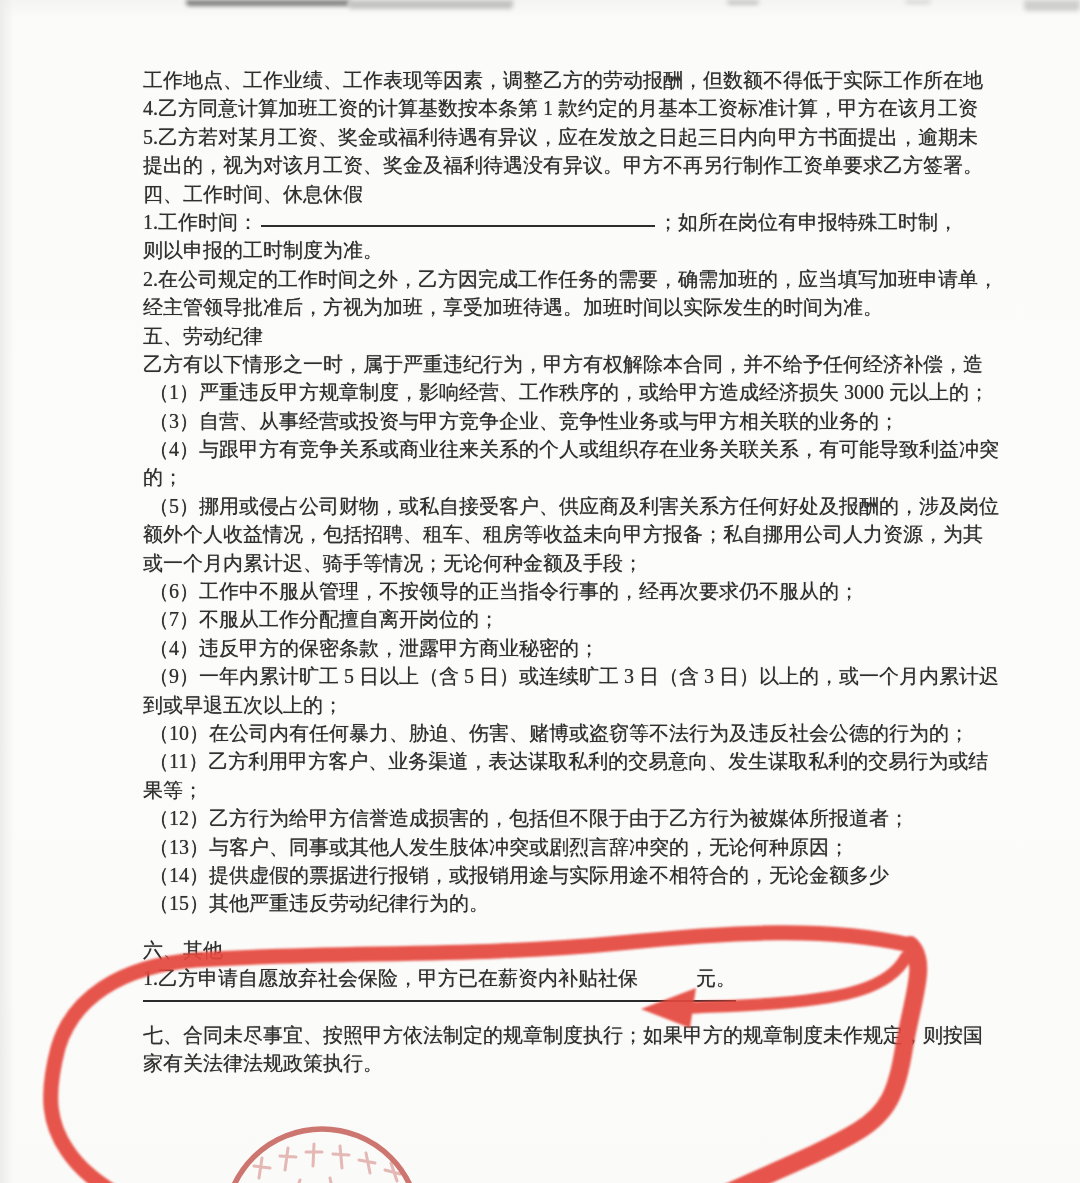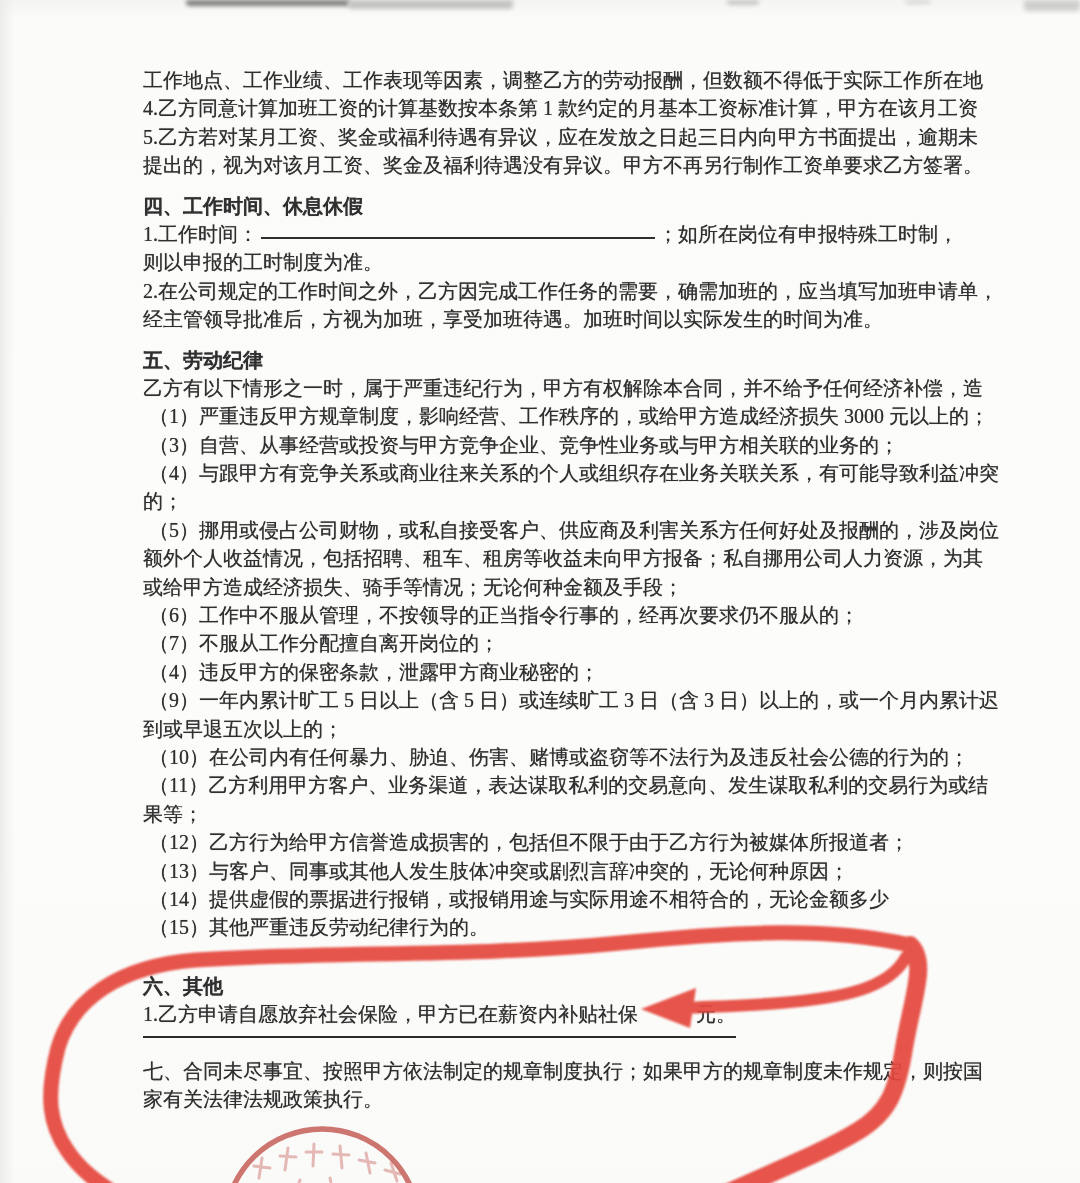--- a/index.html
+++ b/index.html
@@ -19,21 +19,21 @@
   .sm5{left:1024px;width:56px;height:11px;background:#cfcfcd;}
 
   
   .doc{
     position:absolute;left:143px;top:66px;width:812px;z-index:2;
     font-size:20px;line-height:28.4px;color:#2f2f2f;
     text-shadow:0 0 0.7px rgba(45,45,45,.75);
     letter-spacing:0;white-space:nowrap;
   }
   .ln{height:28.4px;}
-  .hd{font-weight:700;margin-top:12px;}
+  .hd{font-weight:400;}
   .ind{padding-left:6px;}
   .g18{height:18px;}
   .g28{height:28px;}
   .blank-underline{display:inline-block;width:394px;height:2px;
     border-bottom:2px solid #2e2e2e;vertical-align:baseline;margin:0 3px 2px 3px;}
   .u-wrap{border-bottom:2px solid #2a2a2a;padding-bottom:11px;}
   .blank-short{display:inline-block;width:58px;}
 
   
   .stamp-layer{position:absolute;left:0;top:0;z-index:1;pointer-events:none;}
@@ -77,21 +77,21 @@
   <div class="ln">2.在公司规定的工作时间之外，乙方因完成工作任务的需要，确需加班的，应当填写加班申请单，</div>
   <div class="ln">经主管领导批准后，方视为加班，享受加班待遇。加班时间以实际发生的时间为准。</div>
   <div class="ln hd">五、劳动纪律</div>
   <div class="ln">乙方有以下情形之一时，属于严重违纪行为，甲方有权解除本合同，并不给予任何经济补偿，造</div>
   <div class="ln ind">（1）严重违反甲方规章制度，影响经营、工作秩序的，或给甲方造成经济损失 3000 元以上的；</div>
   <div class="ln ind">（3）自营、从事经营或投资与甲方竞争企业、竞争性业务或与甲方相关联的业务的；</div>
   <div class="ln ind">（4）与跟甲方有竞争关系或商业往来关系的个人或组织存在业务关联关系，有可能导致利益冲突</div>
   <div class="ln">的；</div>
   <div class="ln ind">（5）挪用或侵占公司财物，或私自接受客户、供应商及利害关系方任何好处及报酬的，涉及岗位</div>
   <div class="ln">额外个人收益情况，包括招聘、租车、租房等收益未向甲方报备；私自挪用公司人力资源，为其</div>
-  <div class="ln">或给甲方造成经济损失、骑手等情况；无论何种金额及手段；</div>
+  <div class="ln">或一个月内累计迟、骑手等情况；无论何种金额及手段；</div>
   <div class="ln ind">（6）工作中不服从管理，不按领导的正当指令行事的，经再次要求仍不服从的；</div>
   <div class="ln ind">（7）不服从工作分配擅自离开岗位的；</div>
   <div class="ln ind">（4）违反甲方的保密条款，泄露甲方商业秘密的；</div>
   <div class="ln ind">（9）一年内累计旷工 5 日以上（含 5 日）或连续旷工 3 日（含 3 日）以上的，或一个月内累计迟</div>
   <div class="ln">到或早退五次以上的；</div>
   <div class="ln ind">（10）在公司内有任何暴力、胁迫、伤害、赌博或盗窃等不法行为及违反社会公德的行为的；</div>
   <div class="ln ind">（11）乙方利用甲方客户、业务渠道，表达谋取私利的交易意向、发生谋取私利的交易行为或结</div>
   <div class="ln">果等；</div>
   <div class="ln ind">（12）乙方行为给甲方信誉造成损害的，包括但不限于由于乙方行为被媒体所报道者；</div>
   <div class="ln ind">（13）与客户、同事或其他人发生肢体冲突或剧烈言辞冲突的，无论何种原因；</div>

